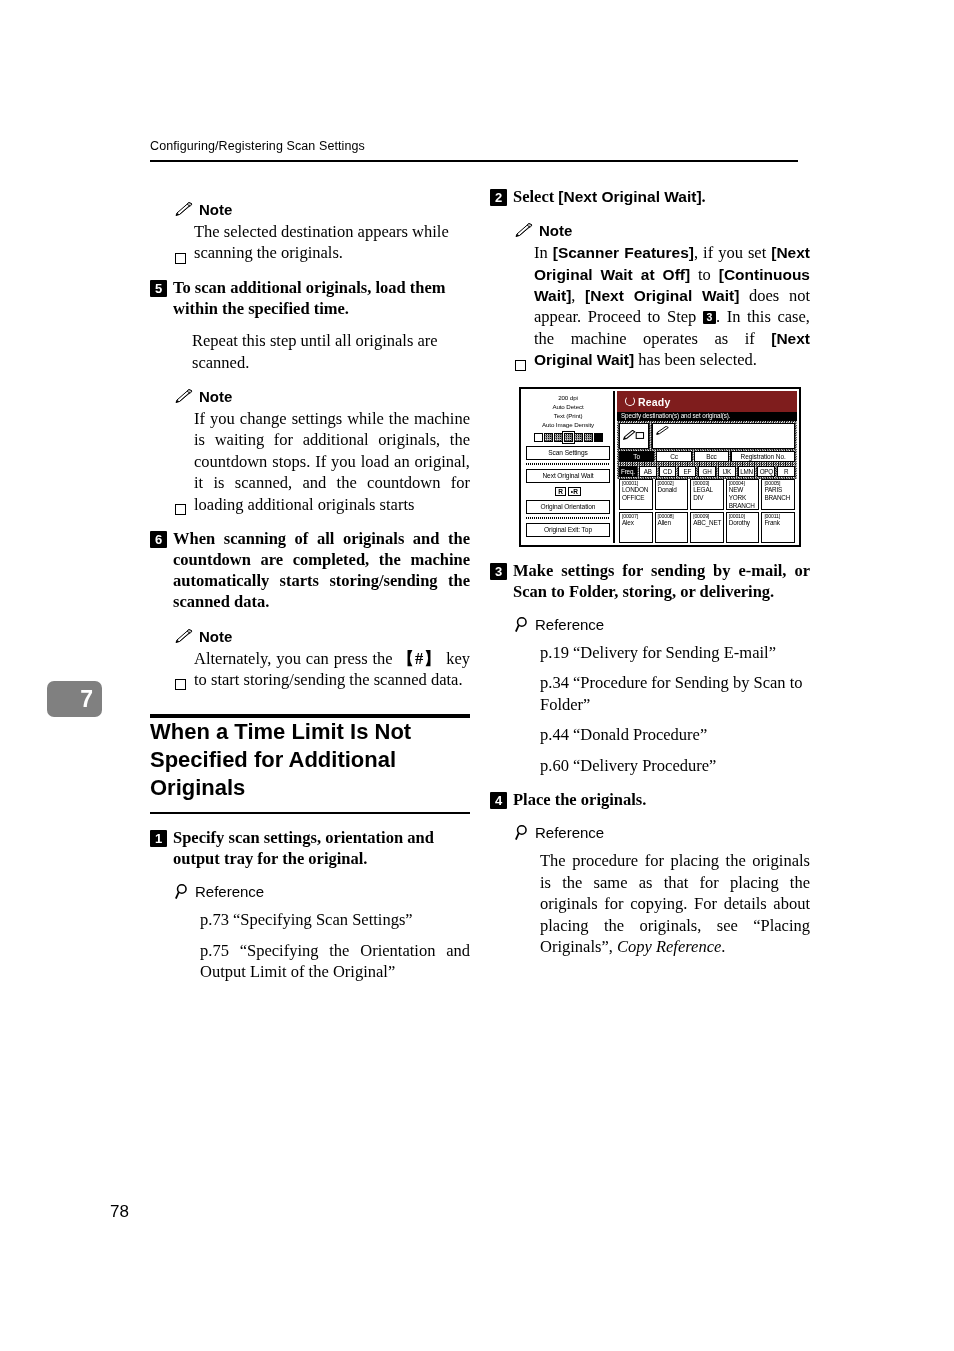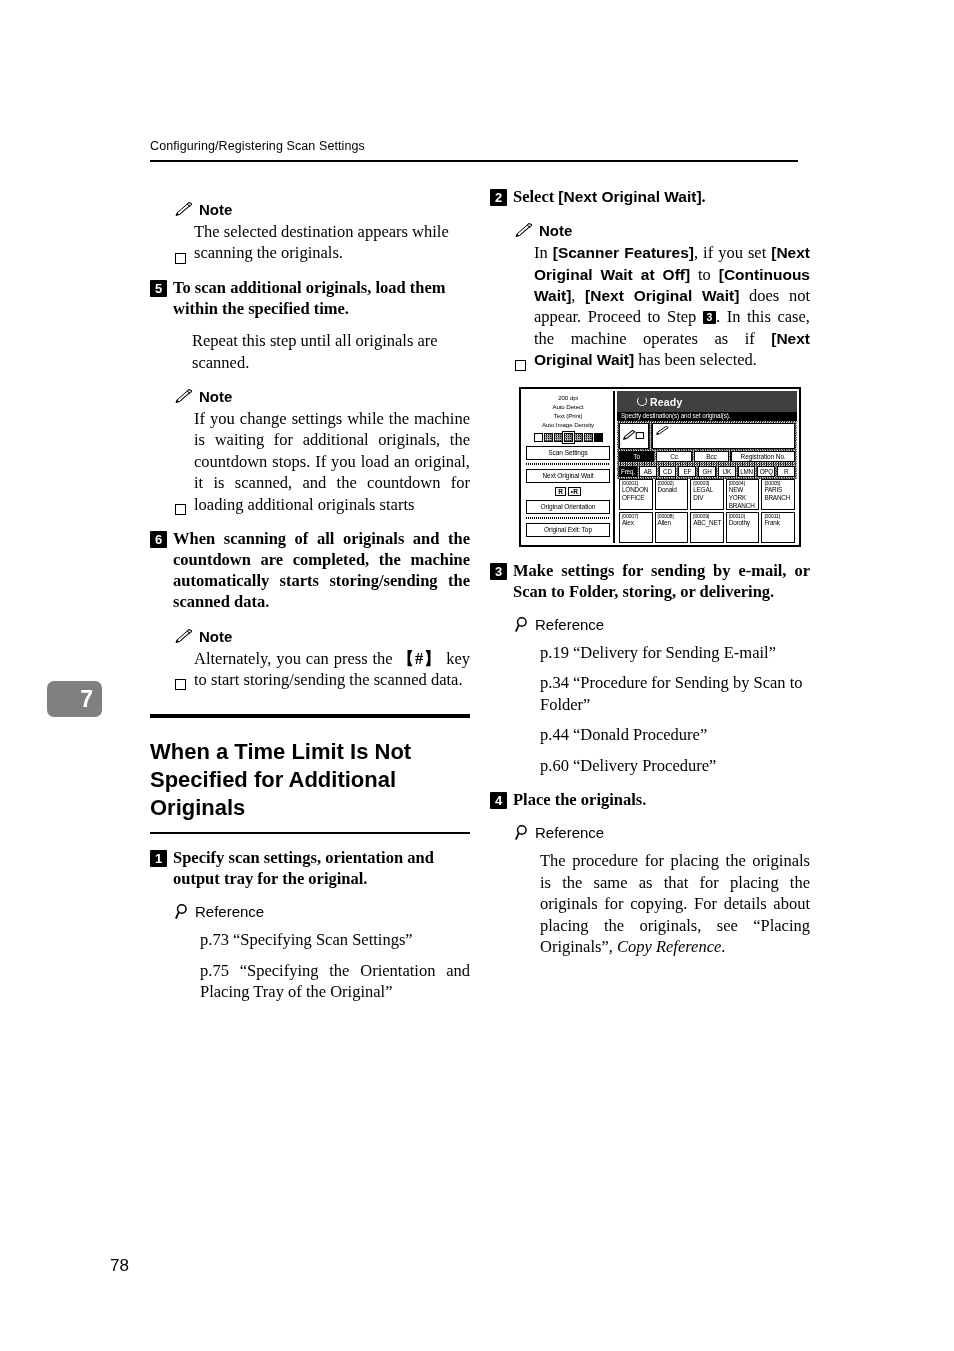--- a/index.html
+++ b/index.html
@@ -16,21 +16,21 @@
   .hdr{position:absolute;left:150px;top:139px;width:648px;}
   .hdr-text{font-family:"Liberation Sans",sans-serif;font-size:12.5px;letter-spacing:.1px;}
   .hdr-rule{position:absolute;left:150px;top:160px;width:648px;height:1.6px;background:#000;}
 
   
   .chap{position:absolute;left:47px;top:681px;width:55px;height:36px;background:#808080;border-radius:7px;}
   .chap span{display:block;width:100%;height:100%;line-height:36px;text-align:right;padding-right:9px;
     box-sizing:border-box;color:#fff;font-family:"Liberation Sans",sans-serif;font-size:23px;font-weight:bold;}
 
   
-  .pgnum{position:absolute;left:110px;top:1256px;font-family:"Liberation Sans",sans-serif;font-size:17px;}
+  .pgnum{position:absolute;left:110px;top:1202px;font-family:"Liberation Sans",sans-serif;font-size:17px;}
 
   
   .colL{position:absolute;left:150px;top:186px;width:320px;}
   .colR{position:absolute;left:490px;top:186px;width:320px;}
 
   
   .step{display:flex;align-items:flex-start;margin-top:13px;}
   .stepnum{flex:0 0 auto;width:17px;height:17px;background:#000;color:#fff;
     font-family:"Liberation Sans",sans-serif;font-size:13px;font-weight:bold;
     text-align:center;line-height:17px;margin-right:6px;margin-top:3px;border-radius:1px;}
@@ -56,21 +56,21 @@
   .refh .lbl{font-family:"Liberation Sans",sans-serif;font-size:15px;font-weight:normal;margin-left:3px;}
   .mag{width:17px;height:17px;display:block;}
   .refline{font-size:16.5px;line-height:1.3;margin-left:50px;margin-top:9px;}
   .refline.just{text-align:justify;}
 
   
   .secwrap{margin-top:24px;}
   .rule-thick{height:4px;background:#000;}
   .rule-thin{height:1.7px;background:#000;}
   .sech{font-family:"Liberation Sans",sans-serif;font-size:22px;font-weight:bold;
-    line-height:1.27;padding:20px 0 10px 0;}
+    line-height:1.27;padding:0 0 10px 0;}
 
   b.sans{font-family:"Liberation Sans",sans-serif;font-weight:bold;font-size:15.5px;}
   .inlinenum{display:inline-block;width:13px;height:13px;background:#000;color:#fff;
     font-family:"Liberation Sans",sans-serif;font-size:10.5px;font-weight:bold;
     text-align:center;line-height:13px;vertical-align:1px;border-radius:1px;}
   i.ital{font-style:italic;}
   .hashkey{font-weight:bold;}
 
   
   .lcd{position:relative;width:282px;height:160px;background:#fff;border:2.5px solid #000;
@@ -90,21 +90,21 @@
      repeating-conic-gradient(#000 0 25%, #fff 0 50%) 0 0/2.2px 2.2px;}
   .dens i.sel{outline:1.6px solid #000;outline-offset:1px;}
 
   .lbtn{margin-top:4px;border:1px solid #000;font-size:6.6px;text-align:center;
         padding:2.5px 0;letter-spacing:-.1px;background:#fff;}
   .ddash{margin-top:3px;height:2px;background:
      repeating-linear-gradient(90deg,#000 0 1px,#fff 1px 2px);}
   .rr{display:flex;justify-content:center;gap:2px;margin-top:4px;}
   .rr b{display:inline-block;border:1px solid #000;font-size:6.5px;padding:0 2px;font-weight:bold;}
 
-  .lcd-title{background:#404040;color:#fff;padding:1px 4px 2px 20px;}
+  .lcd-title{background:#7f1d1d;color:#fff;padding:1px 4px 2px 8px;}
   .lcd-title .rd{font-size:10.5px;font-weight:bold;letter-spacing:.2px;}
   .lcd-title .ring{display:inline-block;width:8px;height:8px;border:1.7px solid #fff;
       border-radius:50%;border-top-color:transparent;margin-right:3px;vertical-align:0px;}
   .lcd-sub{background:#000;color:#fff;font-size:6.3px;padding:0 4px 2px 4px;letter-spacing:-.1px;}
 
   .dotbg{background:repeating-conic-gradient(#000 0 25%, #fff 0 50%) 0 0/2.4px 2.4px;}
 
   .destrow{display:flex;height:30px;padding:2px;box-sizing:border-box;}
   .desticon{width:30px;border:1.3px solid #000;background:#fff;display:flex;align-items:center;
      justify-content:center;box-sizing:border-box;}
@@ -221,21 +221,21 @@
     <div class="refh">
       <span>
         <svg class="mag" viewBox="0 0 20 20">
           <circle cx="8" cy="7" r="5" fill="#fff" stroke="#000" stroke-width="1.8"></circle>
           <line x1="4.4" y1="10.8" x2="1" y2="18.5" stroke="#000" stroke-width="2.1"></line>
         </svg>
       </span>
       <span class="lbl">Reference</span>
     </div>
     <div class="refline">p.73 “Specifying Scan Settings”</div>
-    <div class="refline just">p.75 “Specifying the Orientation and Placing Tray of the Original”</div>
+    <div class="refline just">p.75 “Specifying the Orientation and Output Limit of the Original”</div>
   </div>
 
   <div class="colR">
 
     <div class="step" style="margin-top:0;">
       <span class="stepnum">2</span>
       <span class="steptext"><span>Select </span><b class="sans">[Next Original Wait]</b><span>.</span></span>
     </div>
 
     <div class="noteh">

